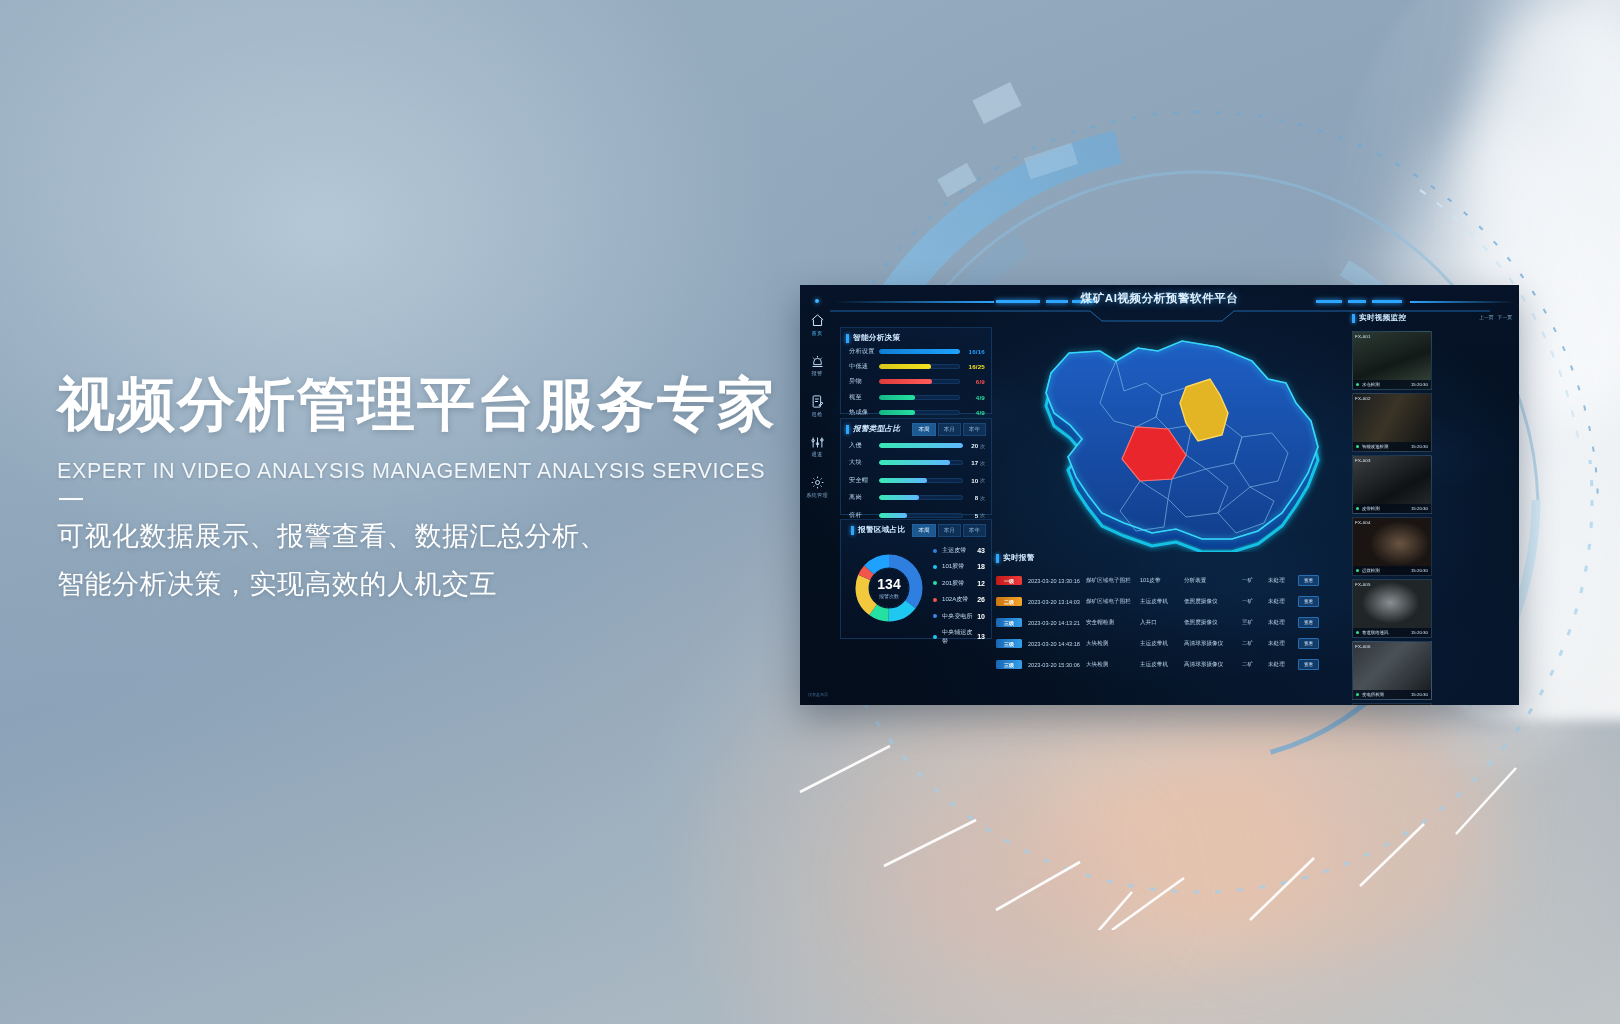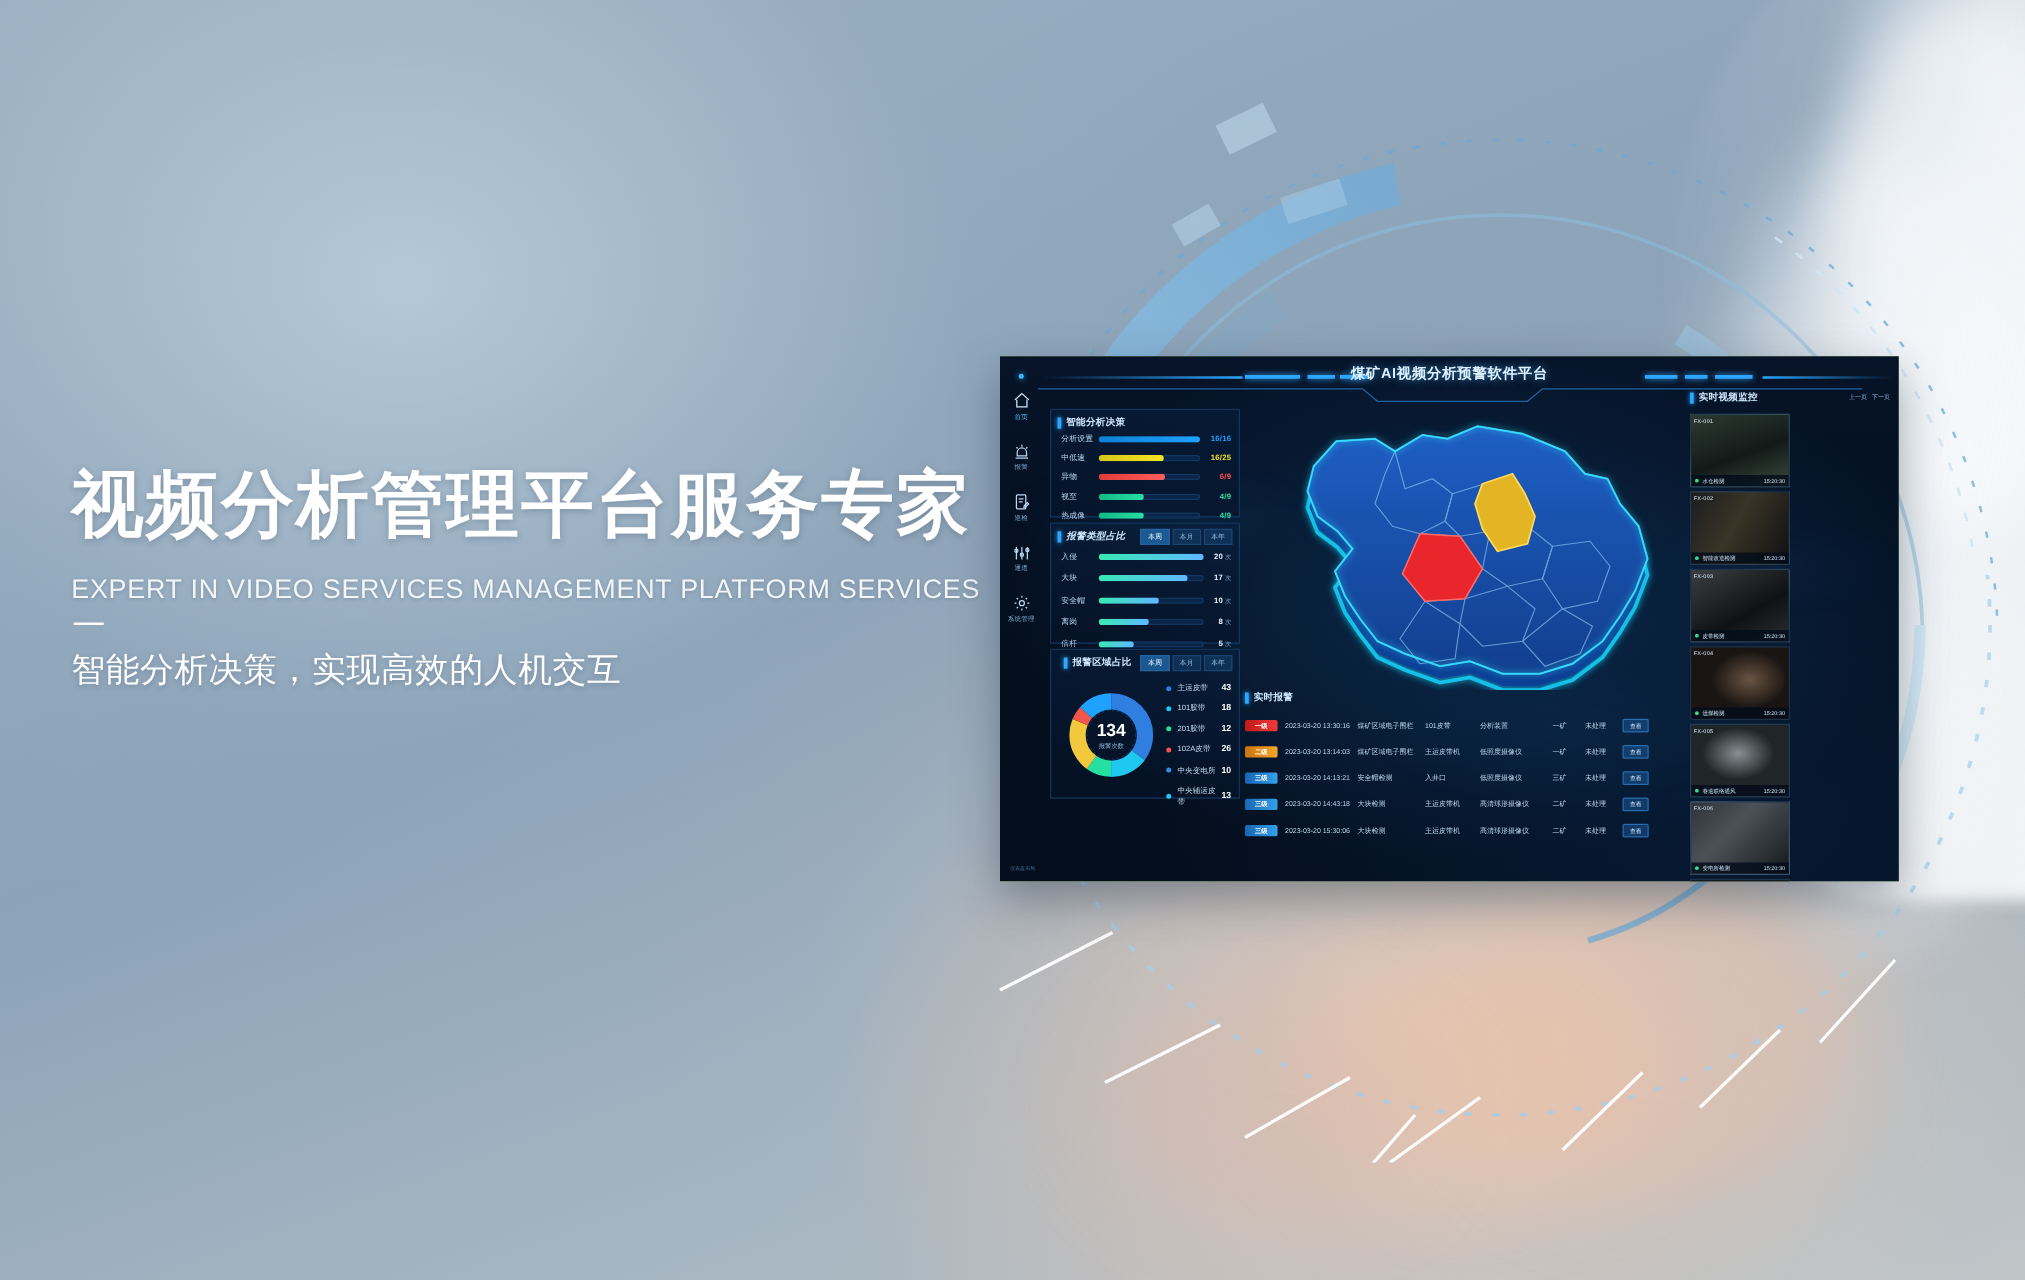--- a/index.html
+++ b/index.html
@@ -209,22 +209,23 @@
   <g opacity="0.5">
     <rect x="196" y="60" width="42" height="26" fill="#c6dff0" transform="rotate(-26 217 73)"></rect>
     <rect x="246" y="120" width="50" height="22" fill="#a9cbe4" transform="rotate(-18 271 131)"></rect>
     <rect x="160" y="140" width="34" height="20" fill="#b9d8ed" transform="rotate(-30 177 150)"></rect>
   </g>
 </svg>
 </div>
 
 <div id="hero">
   <div class="h1">视频分析管理平台服务专家</div>
-  <div class="h2">EXPERT IN VIDEO SERVICES MANAGEMENT PLATFORM SERVICES</div>
+  <div class="h2">EXPERT IN VIDEO ANALYSIS MANAGEMENT ANALYSIS SERVICES</div>
   <div class="rule"></div>
+  <div class="h3">可视化数据展示、报警查看、数据汇总分析、</div>
   <div class="h3">智能分析决策，实现高效的人机交互</div>
 </div>
 
 <div id="monitor">
   <div class="dash">
 
     <div class="dhead">
       <div class="hl" style="left:34px;top:16px;width:160px;"></div>
       <div class="hseg" style="left:196px;top:15px;width:44px;"></div>
       <div class="hseg" style="left:246px;top:15px;width:22px;"></div>

